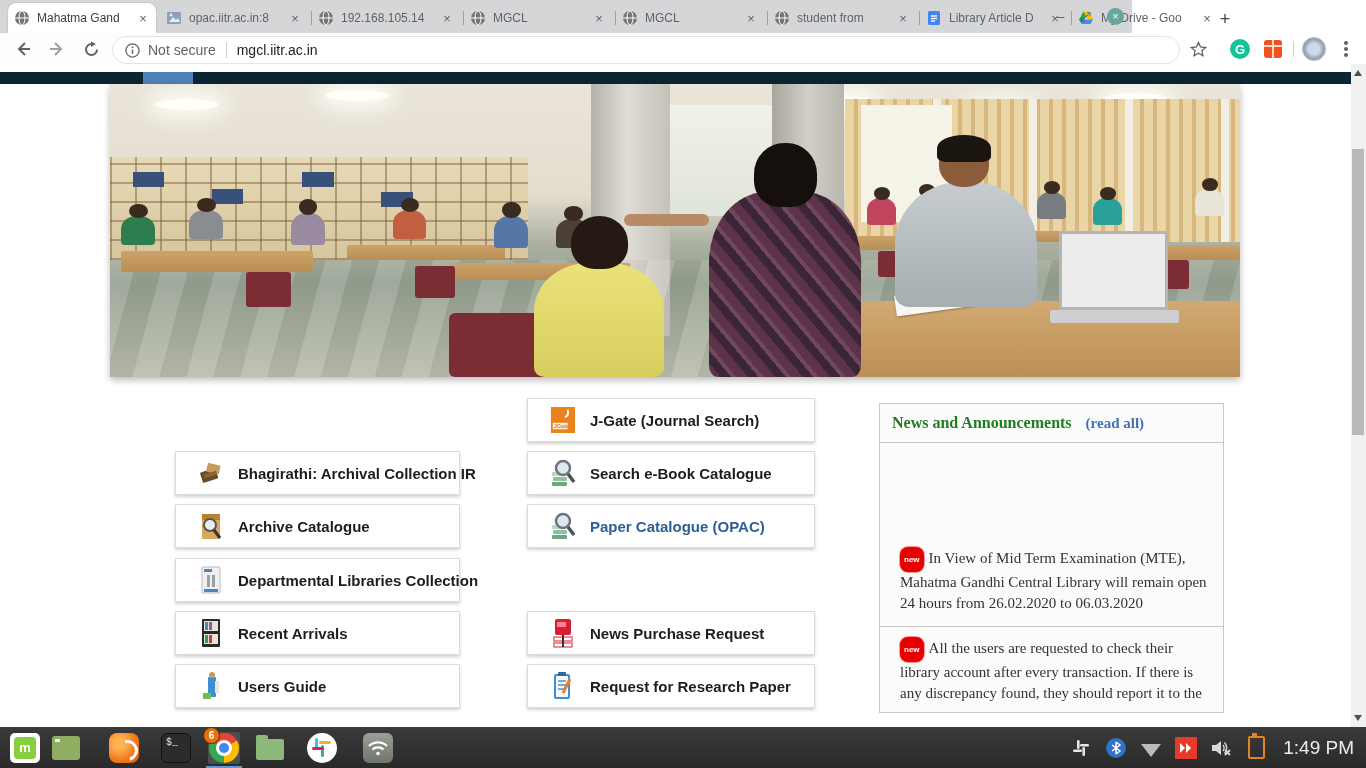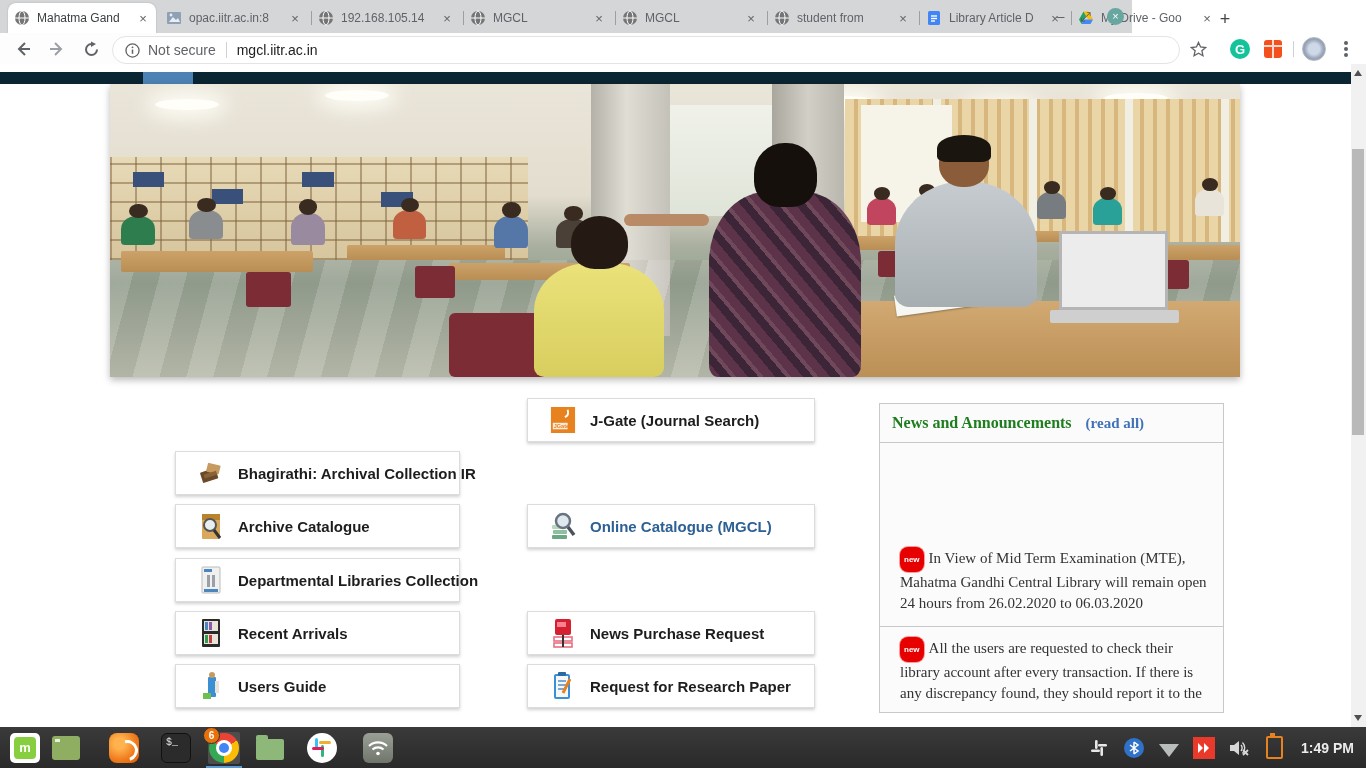--- a/index.html
+++ b/index.html
@@ -131,21 +131,21 @@
   .slackc{width:30px;height:30px;border-radius:50%;background:#fff;position:relative;}
   .slackc i{position:absolute;border-radius:2px;}
   .netapp{width:30px;height:30px;border-radius:6px;background:linear-gradient(#9aa095,#70756c);display:flex;align-items:center;justify-content:center;}
   .tray{margin-left:auto;display:flex;align-items:center;gap:13px;padding-right:12px;}
   .trayic{width:22px;height:22px;display:flex;align-items:center;justify-content:center;position:relative;}
   .bt{width:20px;height:20px;border-radius:50%;background:#2f72c8;}
   .wifitri{width:0;height:0;border-left:10px solid transparent;border-right:10px solid transparent;border-top:13px solid #b9bdb9;margin-top:6px;}
   .redsq{width:22px;height:22px;background:#e8392a;display:flex;align-items:center;justify-content:center;}
   .battery{width:13px;height:19px;border:2px solid #e8821e;border-radius:2px;position:relative;}
   .battery:before{content:"";position:absolute;left:2px;top:-5px;width:5px;height:3px;background:#e8821e;}
-  .clock{color:#ececec;font-size:14px;font-weight:bold;margin-left:3px;}
+  .clock{color:#ececec;font-size:19px;font-weight:normal;margin-left:3px;}
 </style>
 </head>
 <body>
 
 <div class="screen">
 
   <div class="tabstrip">
     <div class="tab active" style="left:8px">
       <svg class="fav" viewBox="0 0 16 16">
           <circle cx="8" cy="8" r="7" fill="#757575"></circle>
@@ -409,31 +409,43 @@
       <span class="cicon">
           <svg width="28" height="30" viewBox="0 0 28 30">
             <rect x="1" y="1" width="26" height="28" fill="#e8821e"></rect>
             <path d="M19 4 q2 6 -3 8" stroke="#fff" stroke-width="2" fill="none"></path>
             <rect x="3" y="18" width="16" height="7" fill="#fff" opacity=".85"></rect>
             <text x="4" y="24" font-size="6" font-weight="bold" fill="#e8821e" font-family="Liberation Sans,sans-serif">JGate</text>
           </svg>
         </span>
       <span class="clabel">J-Gate (Journal Search)</span>
     </div>
-    <div class="card midcard opac" style="left:527px;top:440px">
+    <div class="card midcard" style="left:527px;top:387px">
       <span class="cicon">
           <svg width="26" height="30" viewBox="0 0 26 30">
             <rect x="2" y="14" width="14" height="4" rx="1" fill="#b8d8c0"></rect>
             <rect x="3" y="19" width="14" height="4" rx="1" fill="#8ec0a0"></rect>
             <rect x="2" y="24" width="15" height="4" rx="1" fill="#6aa884"></rect>
             <circle cx="13" cy="10" r="7" fill="#dfe8ee" stroke="#6a7480" stroke-width="2.5"></circle>
             <line x1="18" y1="16" x2="24" y2="24" stroke="#4a525a" stroke-width="3.5"></line>
           </svg>
         </span>
-      <span class="clabel">Online Catalogue (MGCL)</span>
+      <span class="clabel">Search e-Book Catalogue</span>
+    </div>
+    <div class="card midcard opac" style="left:527px;top:440px">
+      <span class="cicon">
+          <svg width="26" height="30" viewBox="0 0 26 30">
+            <rect x="2" y="14" width="14" height="4" rx="1" fill="#b8d8c0"></rect>
+            <rect x="3" y="19" width="14" height="4" rx="1" fill="#8ec0a0"></rect>
+            <rect x="2" y="24" width="15" height="4" rx="1" fill="#6aa884"></rect>
+            <circle cx="13" cy="10" r="7" fill="#dfe8ee" stroke="#6a7480" stroke-width="2.5"></circle>
+            <line x1="18" y1="16" x2="24" y2="24" stroke="#4a525a" stroke-width="3.5"></line>
+          </svg>
+        </span>
+      <span class="clabel">Paper Catalogue (OPAC)</span>
     </div>
     <div class="card midcard" style="left:527px;top:547px">
       <span class="cicon">
           <svg width="24" height="30" viewBox="0 0 24 30">
             <rect x="4" y="1" width="16" height="16" rx="2" fill="#d42030"></rect>
             <rect x="6" y="4" width="9" height="5" fill="#ff8090"></rect>
             <rect x="3" y="19" width="18" height="4" fill="none" stroke="#e87080" stroke-width="1.6"></rect>
             <rect x="3" y="25" width="18" height="4" fill="none" stroke="#e87080" stroke-width="1.6"></rect>
             <line x1="12" y1="17" x2="12" y2="29" stroke="#333" stroke-width="2"></line>
           </svg>

